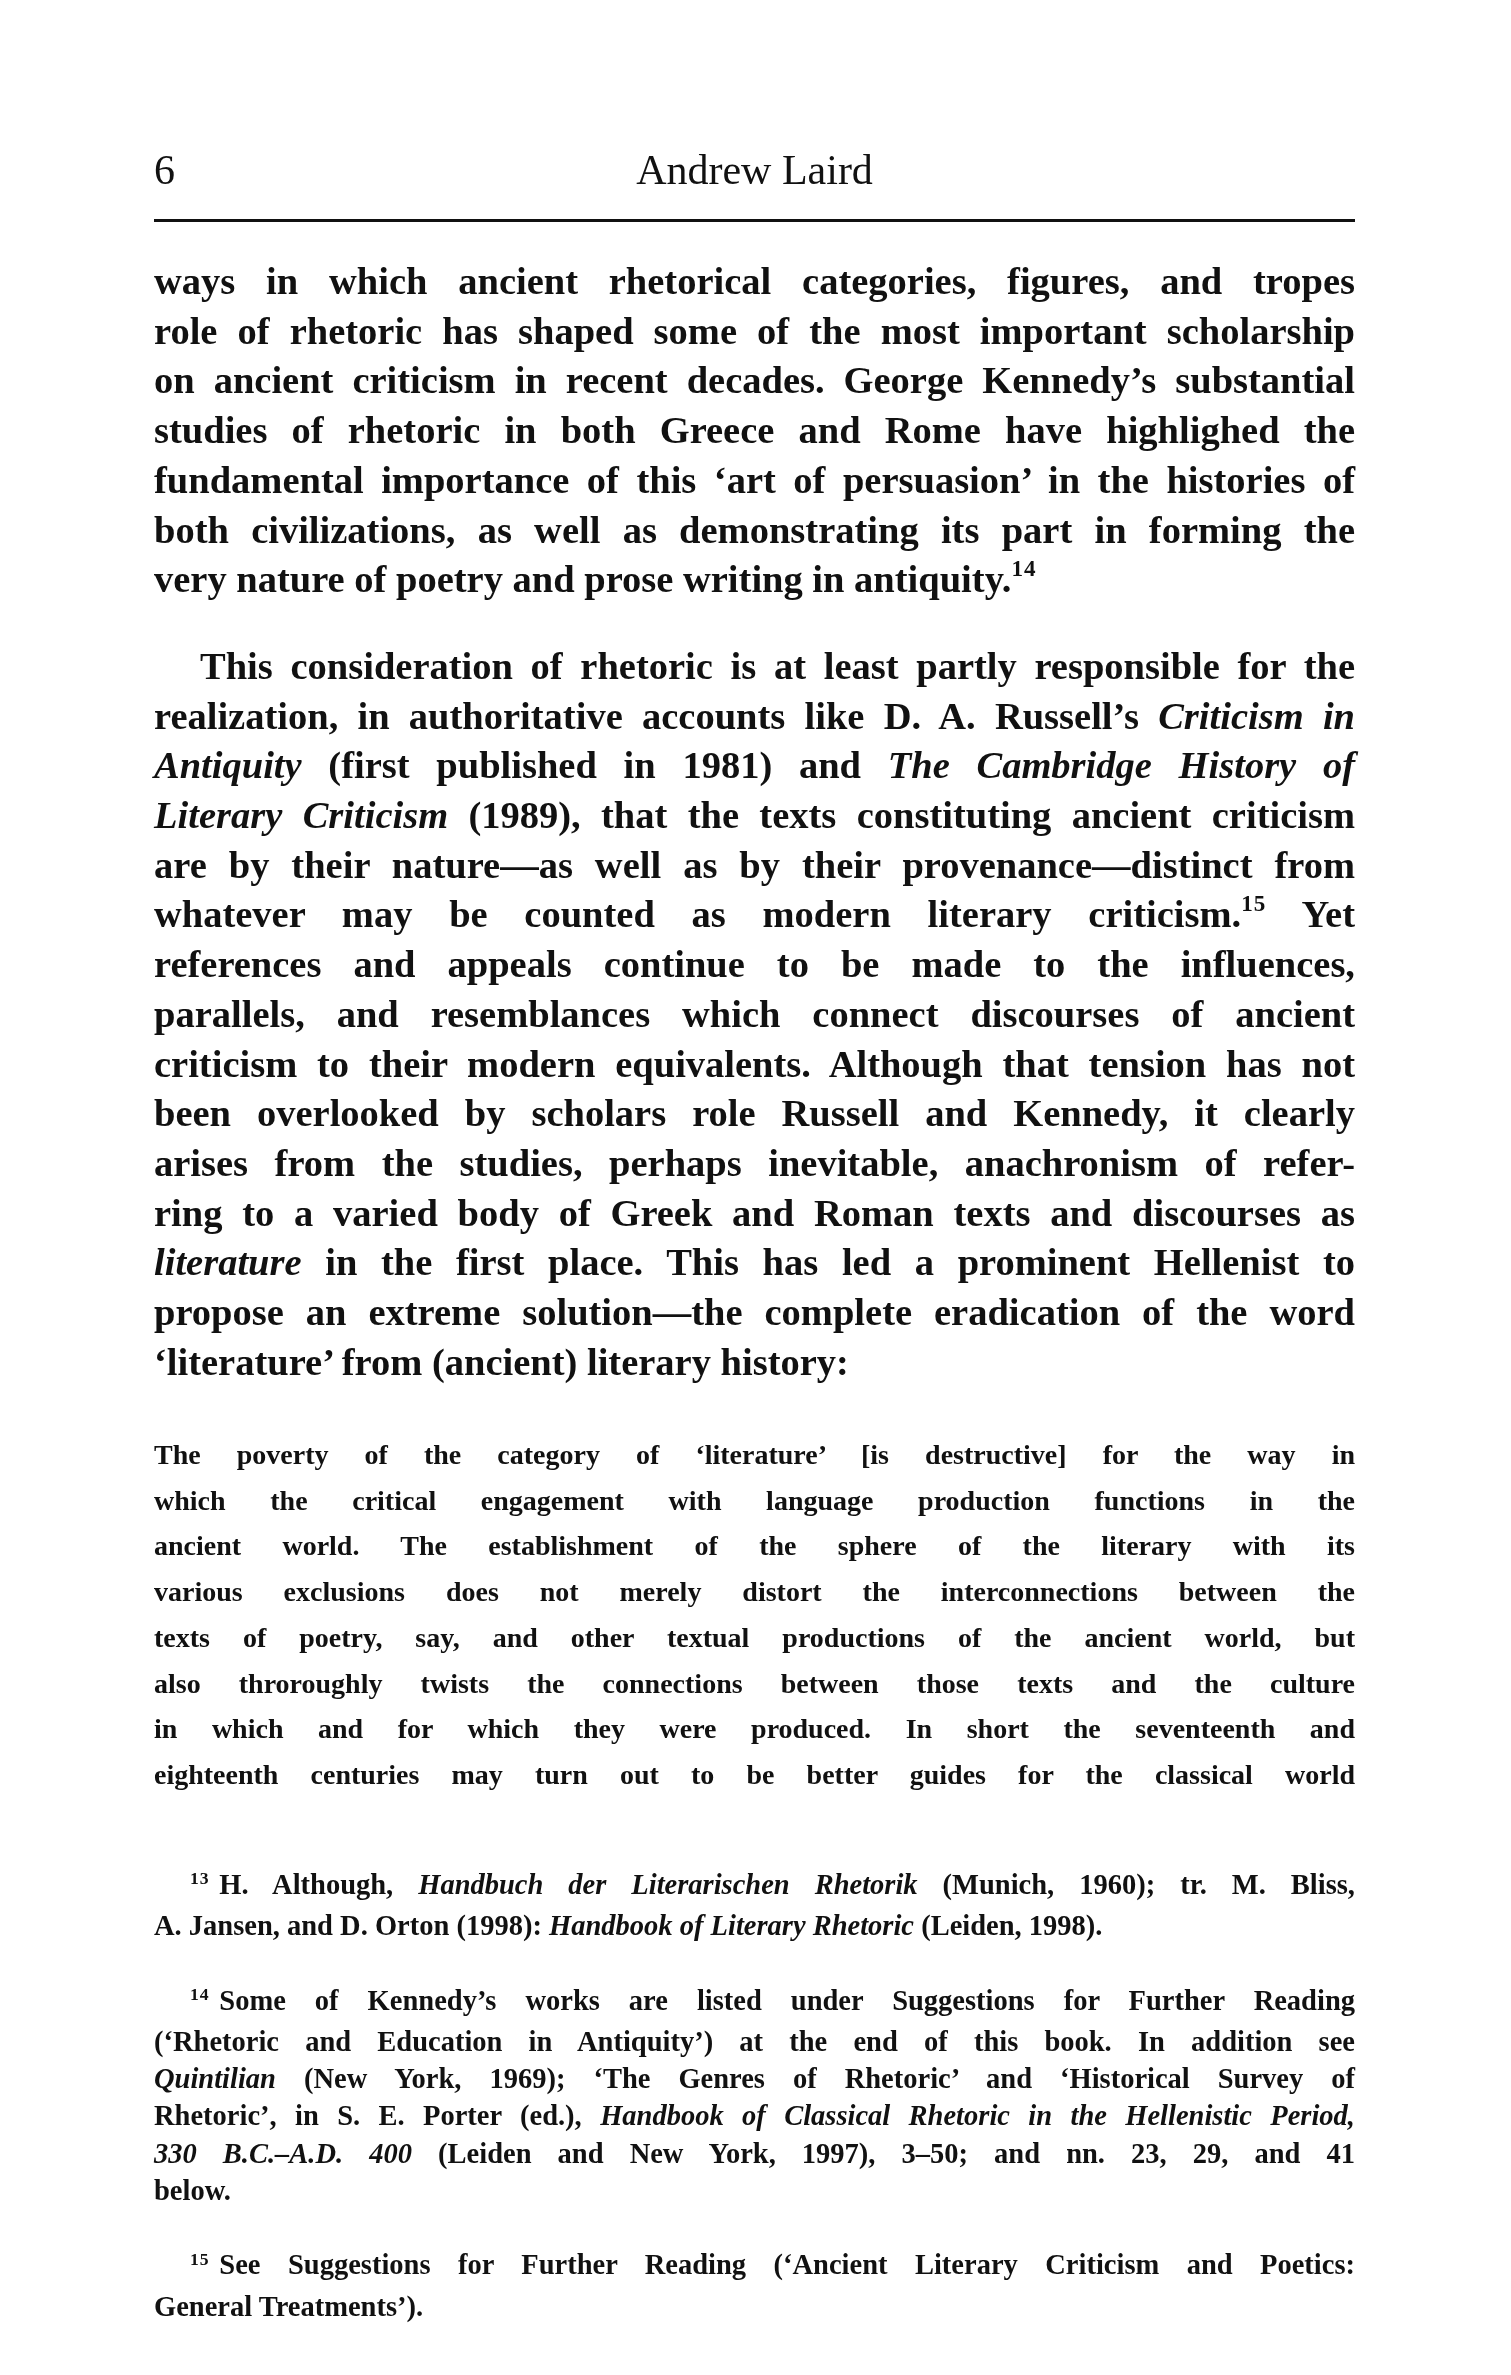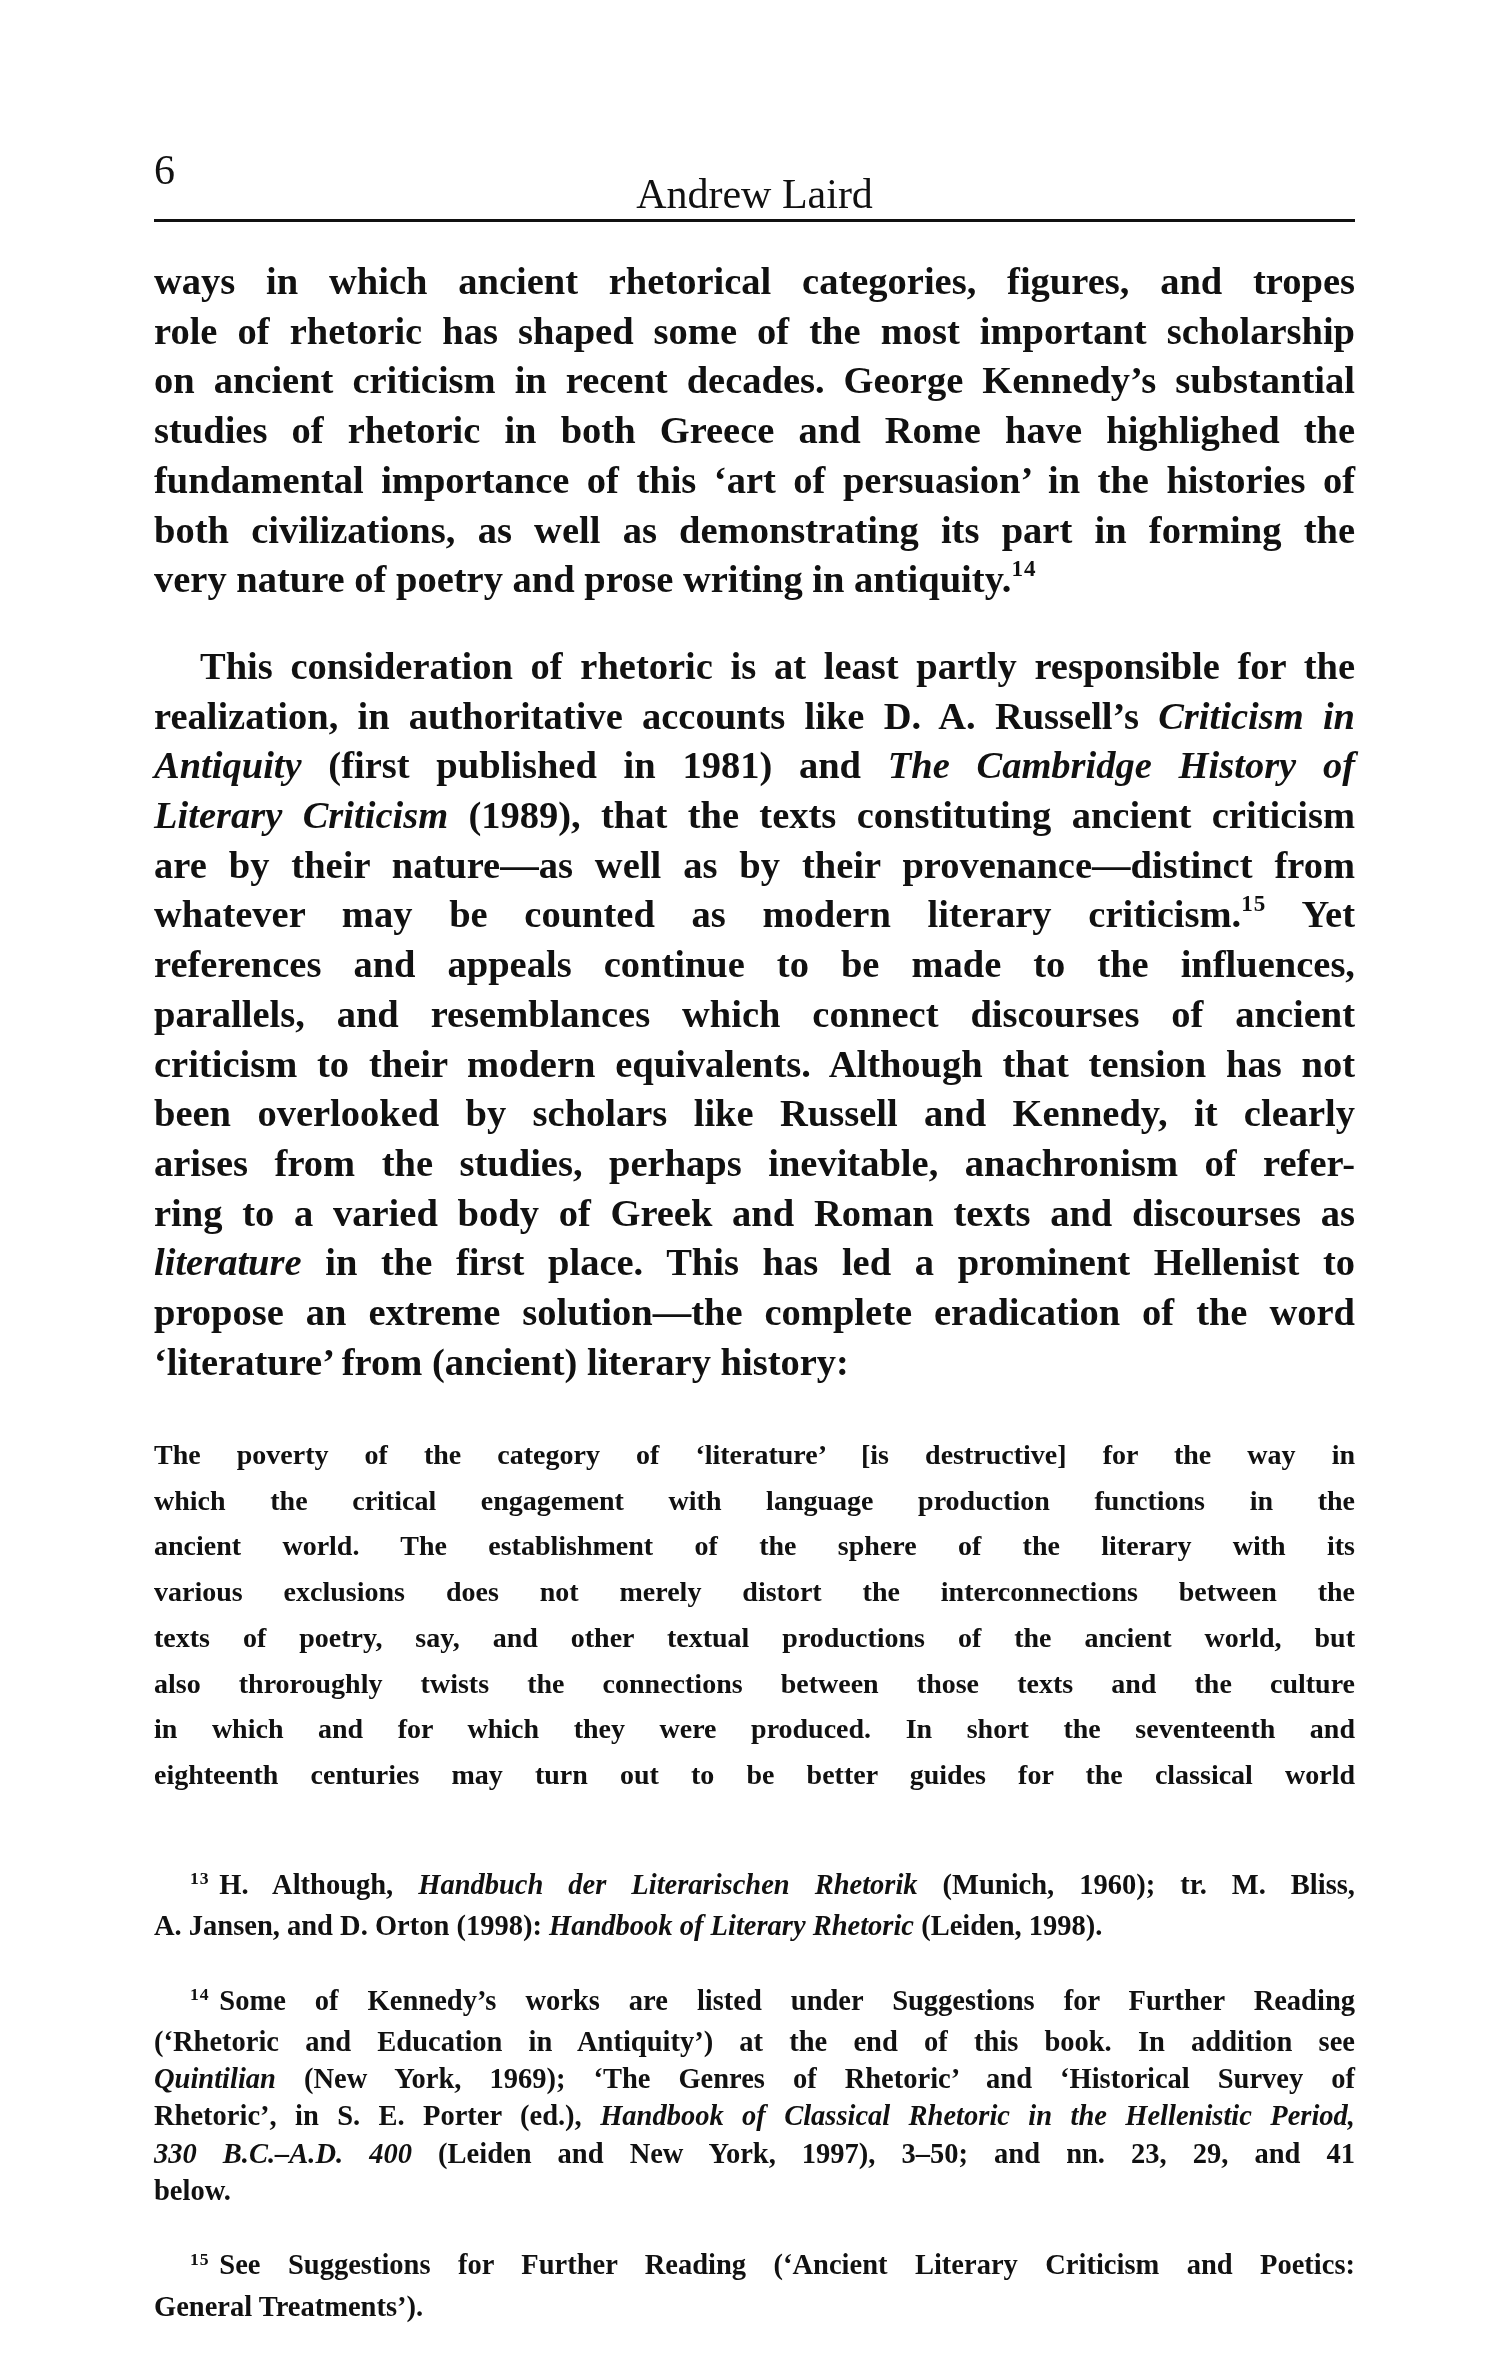--- a/index.html
+++ b/index.html
@@ -1,20 +1,20 @@
 <!DOCTYPE html>
 <html><head>
 <meta charset="utf-8">
 <style>
   html, body { margin: 0; padding: 0; background: #ffffff; }
   body { width: 1511px; height: 2375px; position: relative; overflow: hidden;
          font-family: "Liberation Serif", "DejaVu Serif", serif; color: #111111; }
   .page-number { position: absolute; left: 154px; top: 146px; font-size: 42px; line-height: 48px; }
   .running-head { position: absolute; left: 154px; width: 1201px; top: 146px; text-align: center;
-                  font-size: 42px; line-height: 48px; margin-top: 24px; }
+                  font-size: 42px; line-height: 48px; }
   .head-rule { position: absolute; left: 154px; width: 1201px; top: 219px; height: 0;
                border-top: 3px solid #111111; }
   .col { position: absolute; left: 154px; width: 1201px; font-weight: bold; }
   .line { display: block; white-space: nowrap; text-align: justify; text-align-last: justify;
           overflow: visible; }
   .line.last { text-align-last: left; }
   .line.indent { padding-left: 46px; margin-top: 37px; }
   .body-text { top: 257px; font-size: 38.5px; line-height: 49.7px; }
   .quote { top: 1432px; font-size: 28px; line-height: 45.7px; }
   .notes { top: 1829px; font-size: 28.5px; line-height: 37.3px; }
@@ -44,21 +44,21 @@
       <div>
         <span class="line indent"><span>This consideration of rhetoric is at least partly responsible for the</span></span>
         <span class="line"><span>realization, in authoritative accounts like D. A. Russell’s </span><i>Criticism in</i></span>
         <span class="line"><i>Antiquity</i><span> (first published in 1981) and </span><i>The Cambridge History of</i></span>
         <span class="line"><i>Literary Criticism</i><span> (1989), that the texts constituting ancient criticism</span></span>
         <span class="line"><span>are by their nature—as well as by their provenance—distinct from</span></span>
         <span class="line"><span>whatever may be counted as modern literary criticism.</span><sup>15</sup><span> Yet</span></span>
         <span class="line"><span>references and appeals continue to be made to the influences,</span></span>
         <span class="line"><span>parallels, and resemblances which connect discourses of ancient</span></span>
         <span class="line"><span>criticism to their modern equivalents. Although that tension has not</span></span>
-        <span class="line"><span>been overlooked by scholars like Russell and Kennedy, it clearly</span></span>
+        <span class="line"><span>been overlooked by scholars role Russell and Kennedy, it clearly</span></span>
         <span class="line"><span>arises from the studies, perhaps inevitable, anachronism of refer-</span></span>
         <span class="line"><span>ring to a varied body of Greek and Roman texts and discourses as</span></span>
         <span class="line"><i>literature</i><span> in the first place. This has led a prominent Hellenist to</span></span>
         <span class="line"><span>propose an extreme solution—the complete eradication of the word</span></span>
         <span class="line last"><span>‘literature’ from (ancient) literary history:</span></span>
       </div>
     </div>
   <div class="col quote" id="block-quote">
       <span class="line"><span>The poverty of the category of ‘literature’ [is destructive] for the way in</span></span>
       <span class="line"><span>which the critical engagement with language production functions in the</span></span>

